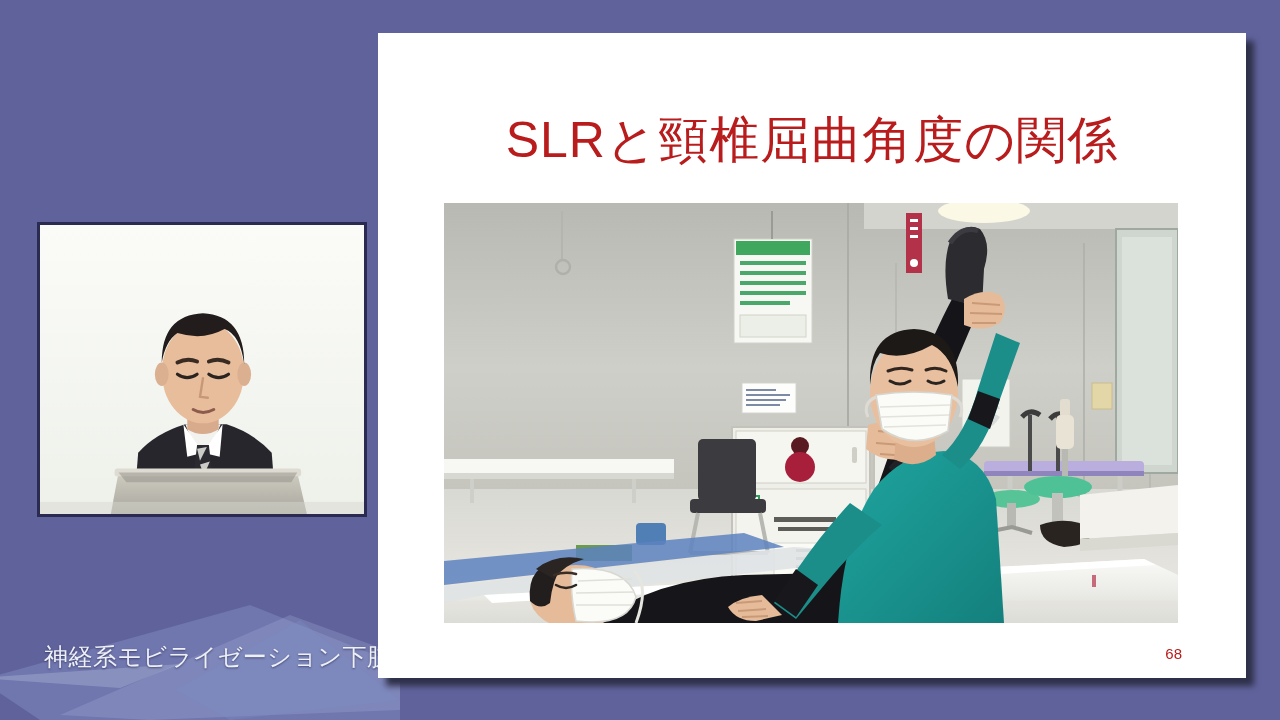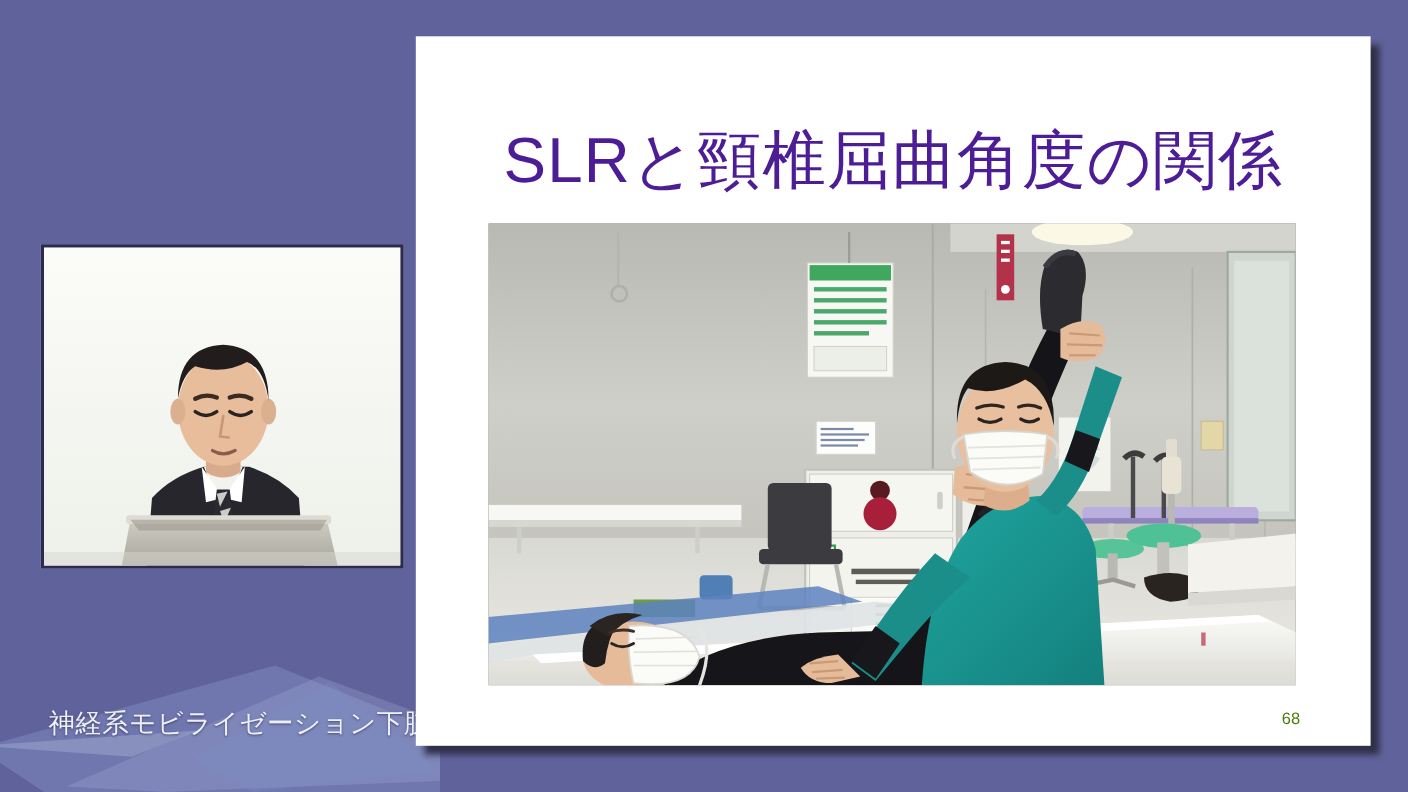--- a/index.html
+++ b/index.html
@@ -84,39 +84,39 @@
     height: 645px;
     background: #ffffff;
     overflow: hidden;
   }
   .slide-title {
     position: absolute;
     left: 0;
     right: 0;
     top: 74px;
     text-align: center;
-    font-size: 58px;
-    color: #4c1d95;
+    font-size: 50px;
+    color: #b91c1c;
     letter-spacing: 1px;
   }
   .slide-photo {
     position: absolute;
     left: 66px;
     top: 170px;
     width: 734px;
     height: 420px;
     overflow: hidden;
     background: #9a9a96;
   }
   .page-number {
     position: absolute;
     right: 64px;
     bottom: 16px;
     font-size: 15px;
-    color: #4d7c0f;
+    color: #b91c1c;
   }
 </style>
 </head>
 <body>
 
 <div id="screen">
 
   <svg class="deco-layer" viewBox="0 0 400 160" preserveAspectRatio="none">
     <polygon points="-20,120 250,45 400,105 400,160 40,160" fill="#96a6d6" opacity="0.30"></polygon>
     <polygon points="60,155 290,55 400,95 400,150 150,160" fill="#a8b6de" opacity="0.26"></polygon>

